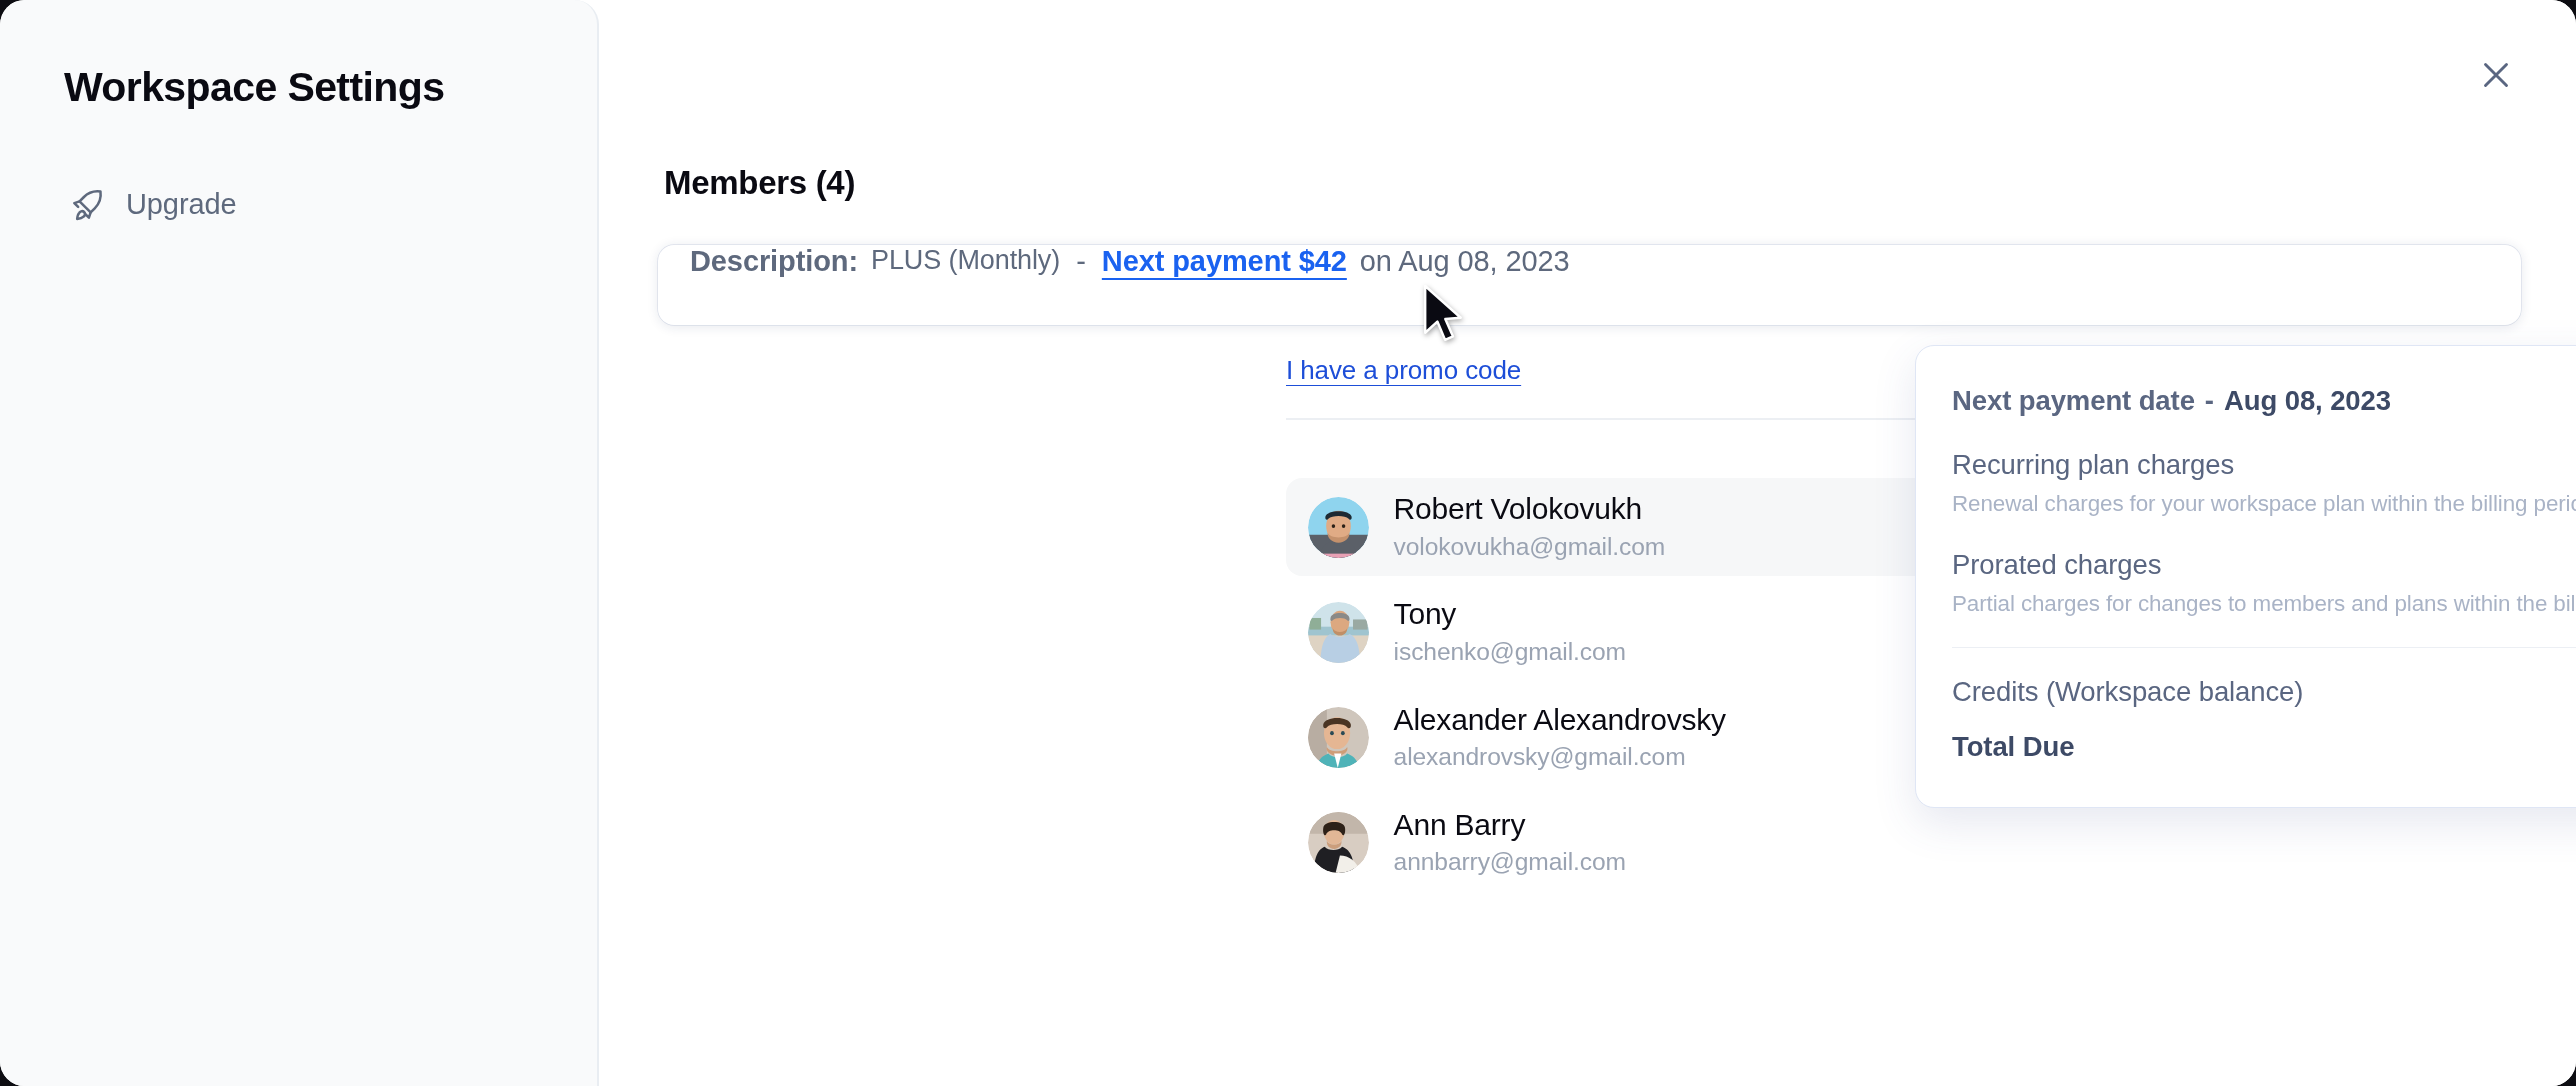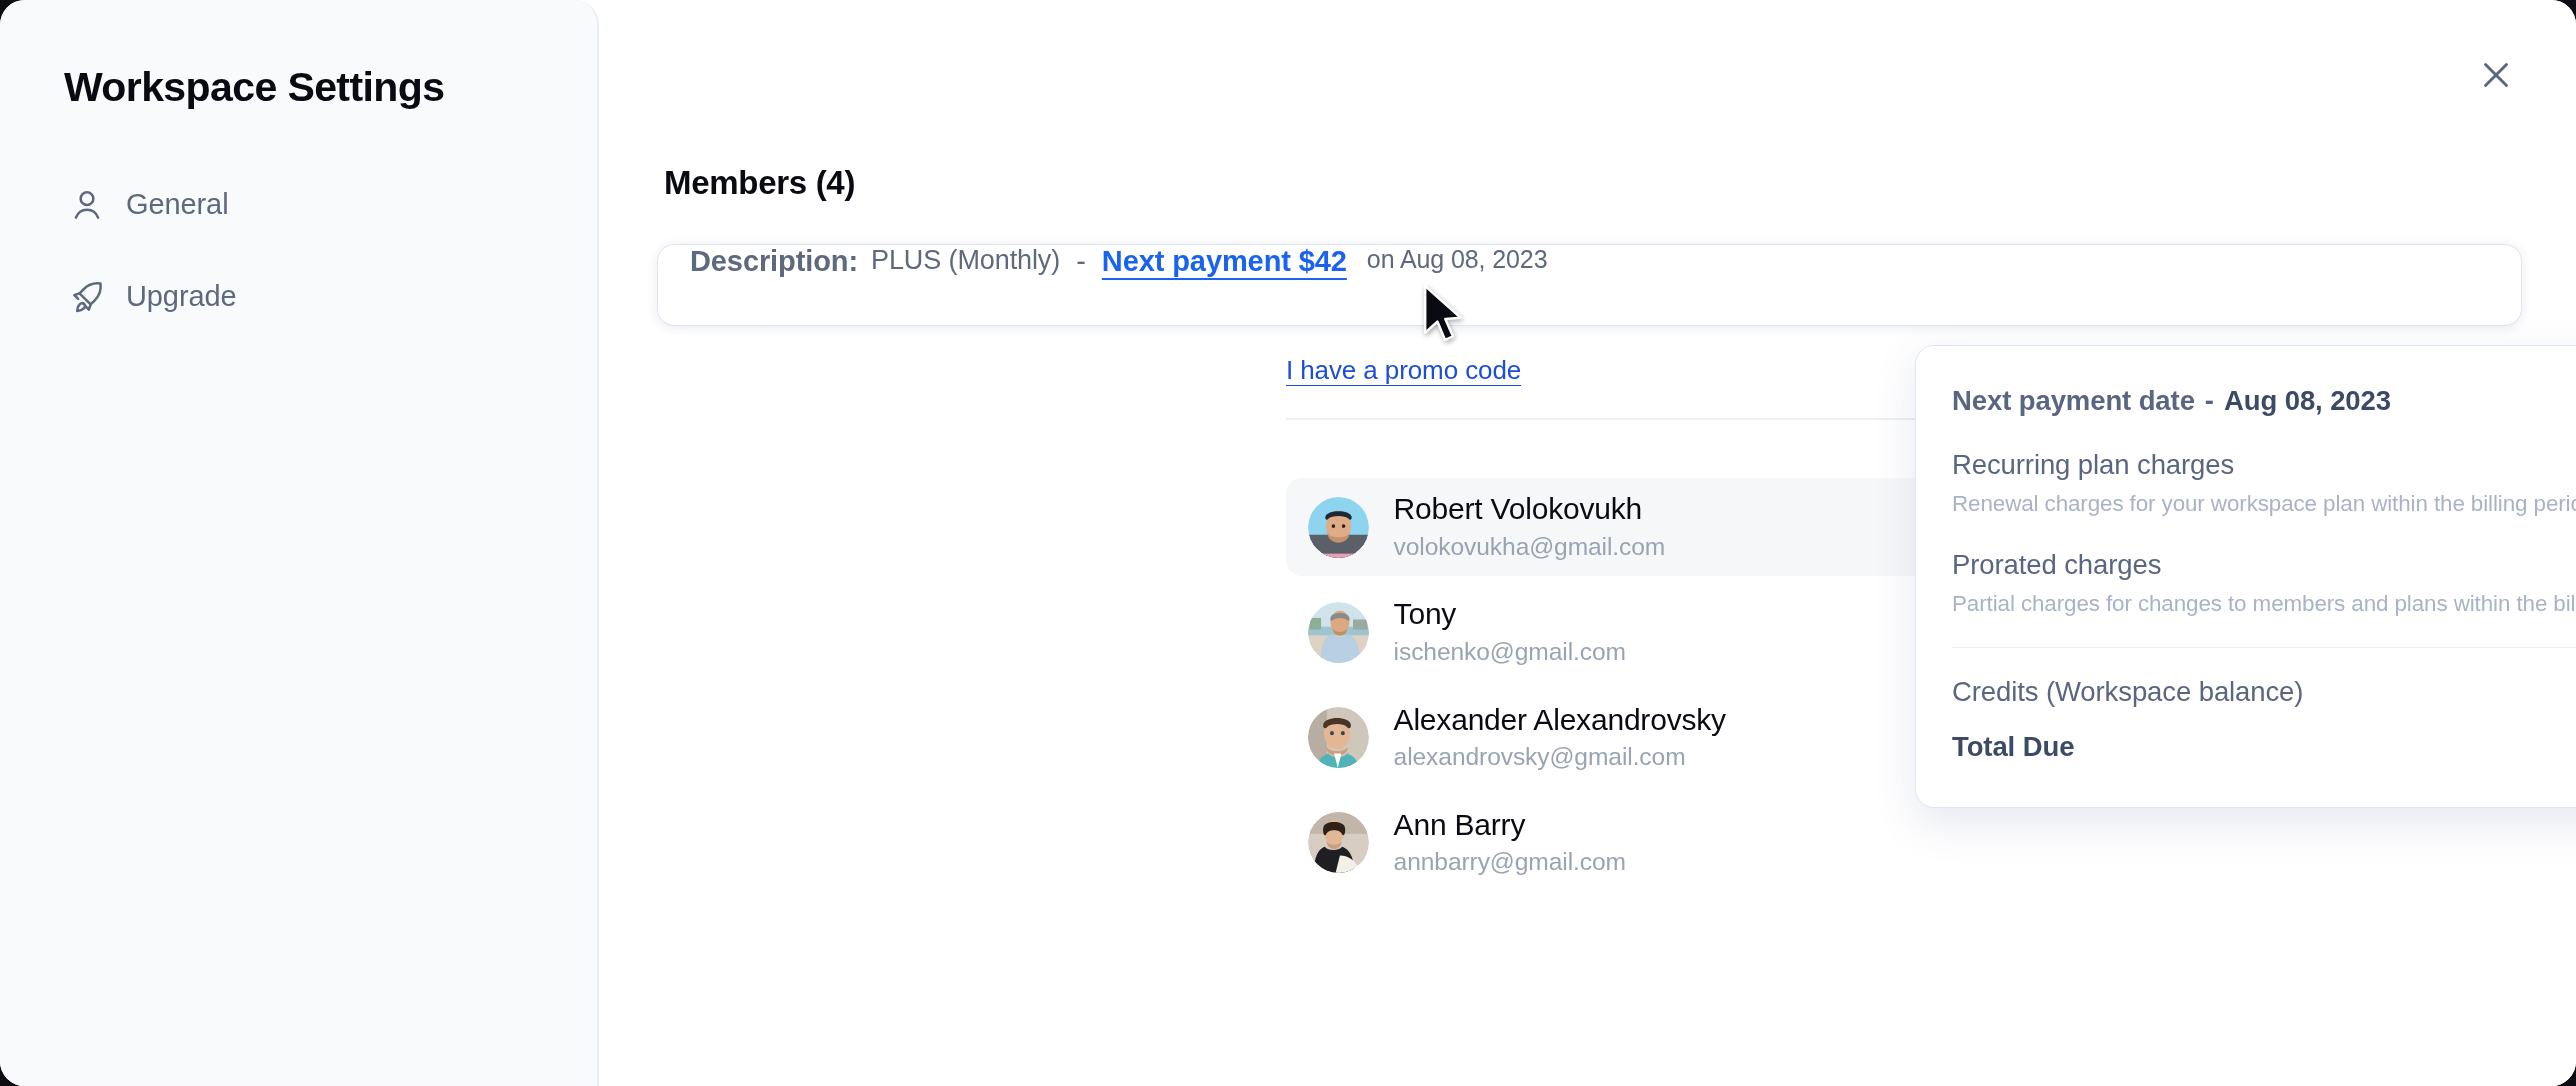--- a/index.html
+++ b/index.html
@@ -144,24 +144,24 @@
     font-size: 29px;
     font-weight: 700;
     color: #1a62f0;
     text-decoration: underline;
     text-underline-offset: 6.5px;
     text-decoration-thickness: 2.2px;
     letter-spacing: -0.1px;
     cursor: pointer;
   }
   .desc-date {
-    font-size: 25px;
+    font-size: 29px;
     color: #5e697d;
     letter-spacing: -0.1px;
-    margin-left: 20px;
+    margin-left: 13px;
   }
 
   
   #promo-link {
     position: absolute;
     left: 684px; top: 355px;
     font-size: 26px;
     color: #1d4ed8;
     text-decoration: underline;
     text-underline-offset: 5.8px;
@@ -300,29 +300,20 @@
 </head>
 <body>
 
 <div id="modal">
 
   <aside id="sidebar">
     <h1 id="sidebar-title">Workspace Settings</h1>
 
     <nav id="nav">
 
-      <div class="nav-item">
-        <span class="nav-icon">
-          <svg width="38" height="38" viewBox="0 0 24 24" fill="none" stroke="#5e697d" stroke-width="1.6" stroke-linecap="round" stroke-linejoin="round">
-            <circle cx="12" cy="8" r="4"></circle>
-            <path d="M5 20c1.2-3.3 4-5 7-5s5.8 1.7 7 5"></path>
-          </svg>
-        </span>
-        <span class="nav-label">General</span>
-      </div>
 
       <div class="nav-item">
         <span class="nav-icon">
           <svg width="38" height="38" viewBox="0 0 24 24" fill="none" stroke="#5e697d" stroke-width="1.6" stroke-linecap="round" stroke-linejoin="round">
             <path d="M20.5 3.5c-4.2-.6-8 1-10.6 3.6L7.3 9.7l7 7 2.6-2.6c2.6-2.6 4.2-6.4 3.6-10.6z"></path>
             <path d="M7.3 9.7 4 10.8l2.4 2.4M14.3 16.7l-1.1 3.3-2.4-2.4"></path>
             <path d="M7.2 16.8c-1.1 1.1-1.4 4-1.4 4s2.9-.3 4-1.4a1.9 1.9 0 1 0-2.6-2.6z"></path>
           </svg>
         </span>
         <span class="nav-label">Upgrade</span>

